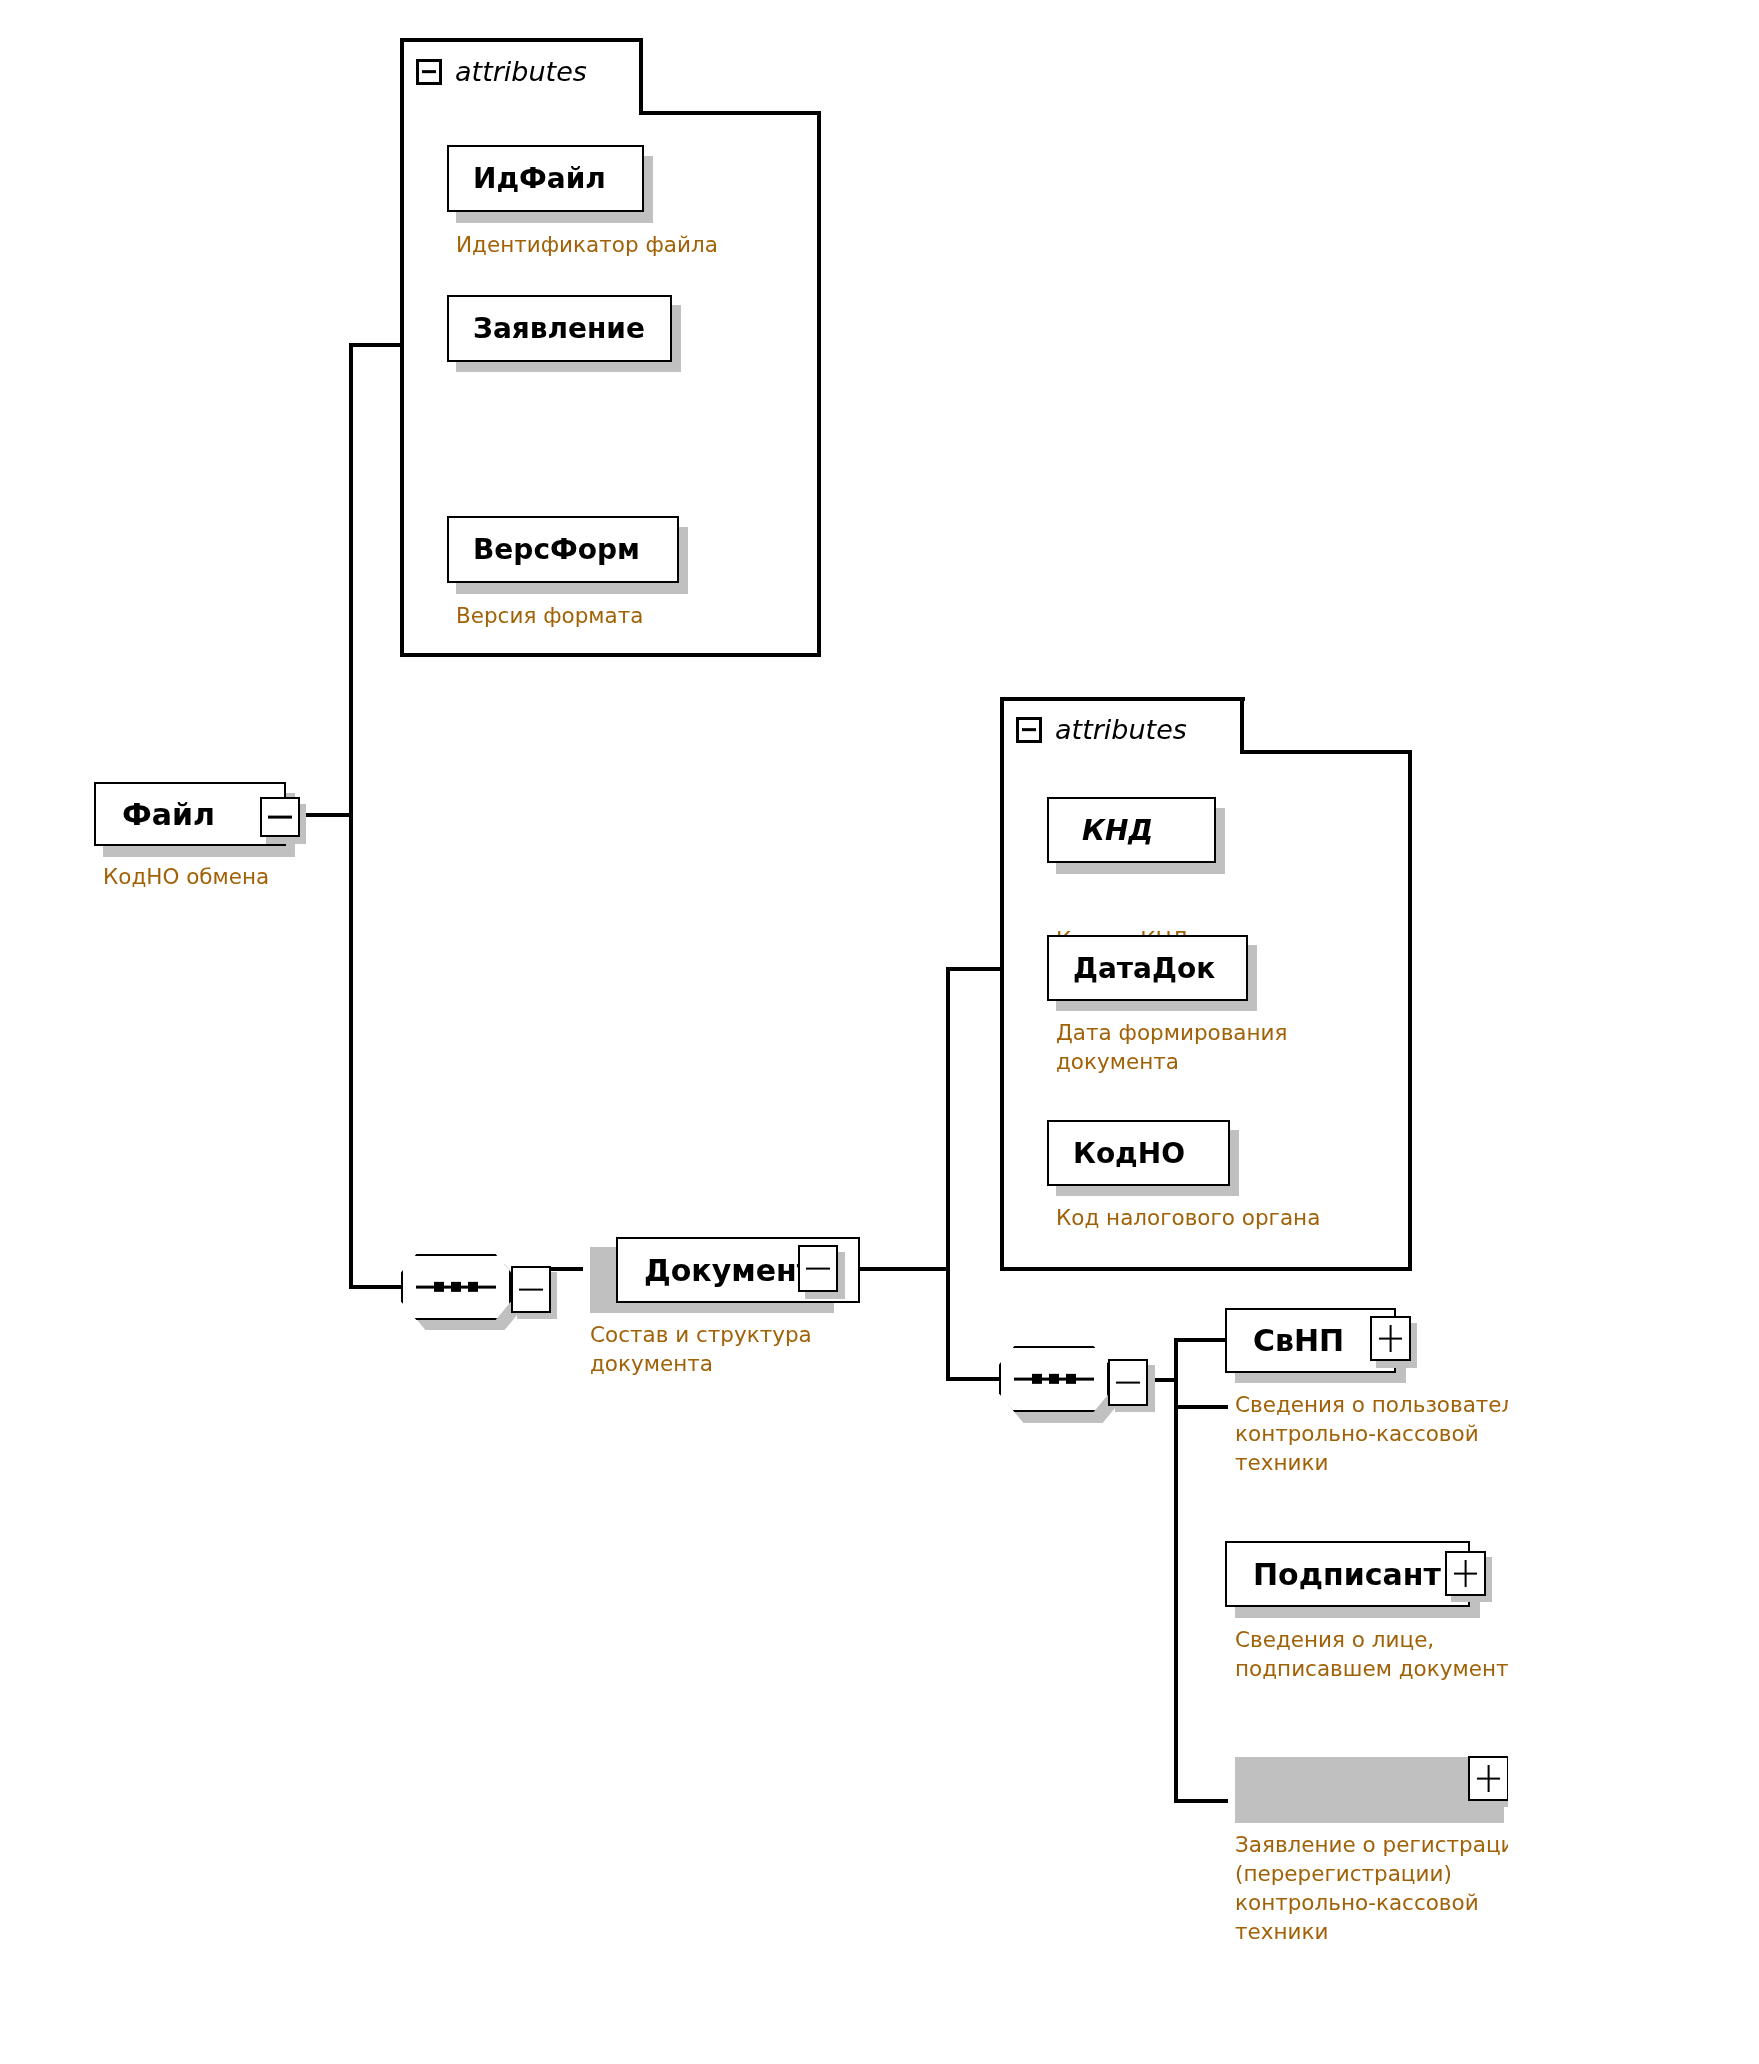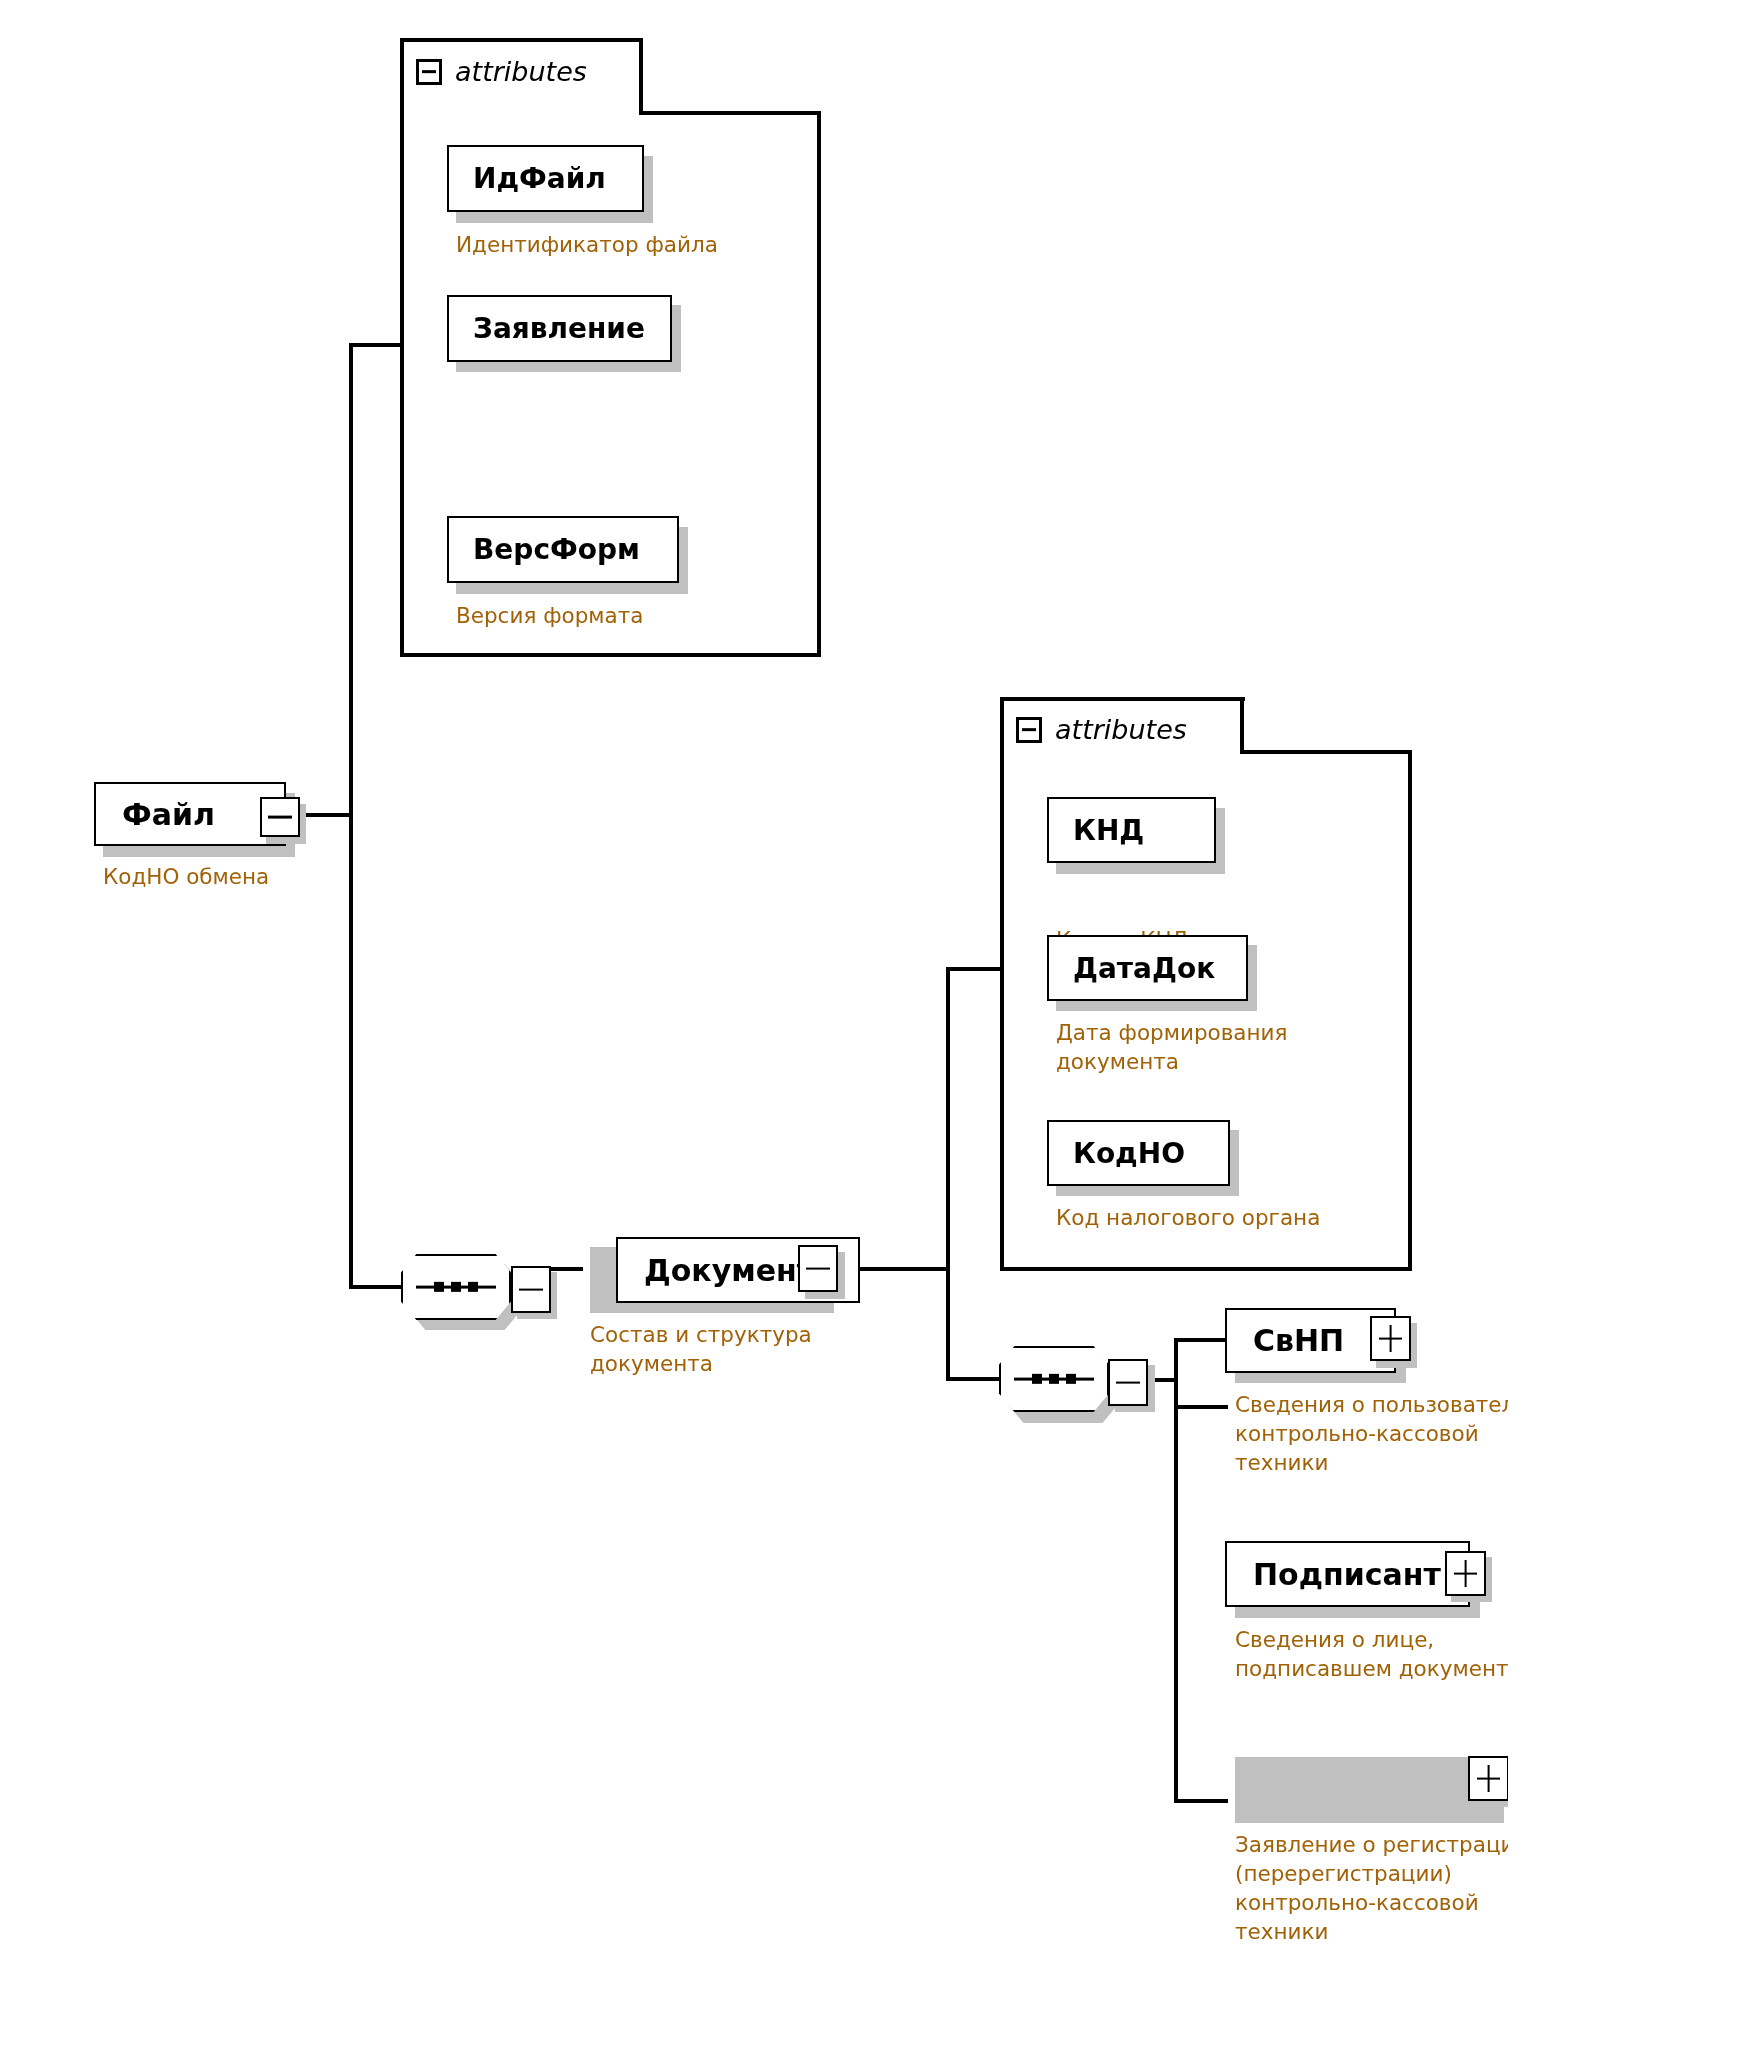--- a/index.html
+++ b/index.html
@@ -272,21 +272,21 @@
     <div class="ac-edge" style="left:1000px; top:1267px; width:412px; height:3.7px;"></div>
     <div class="ac-edge" style="left:1000px; top:697px; width:3.7px; height:573px;"></div>
   </div>
 
   <div class="attr-header" style="left:1016px; top:714px;">
     <span class="minibox"></span>
     <span class="attr-title">attributes</span>
   </div>
 
   <div class="node-shadow" style="left:1056px; top:808px; width:169px; height:66px;"></div>
-  <div class="node" style="left:1047px; top:797px; width:169px; height:66px; padding-left:24px;">
+  <div class="node" style="left:1047px; top:797px; width:169px; height:66px; padding-left:33px;font-style:italic;">
     <span class="label" style="font-size:28px;">КНД</span>
   </div>
   <div class="desc" style="left:1056px; top:881px; width:375px;margin-top:44px;">Код по КНД</div>
 
   <div class="node-shadow" style="left:1056px; top:945px; width:201px; height:66px;"></div>
   <div class="node" style="left:1047px; top:935px; width:201px; height:66px; padding-left:24px;">
     <span class="label" style="font-size:28px;">ДатаДок</span>
   </div>
   <div class="desc" style="left:1056px; top:1018px; width:375px;">Дата формирования
 документа</div>

